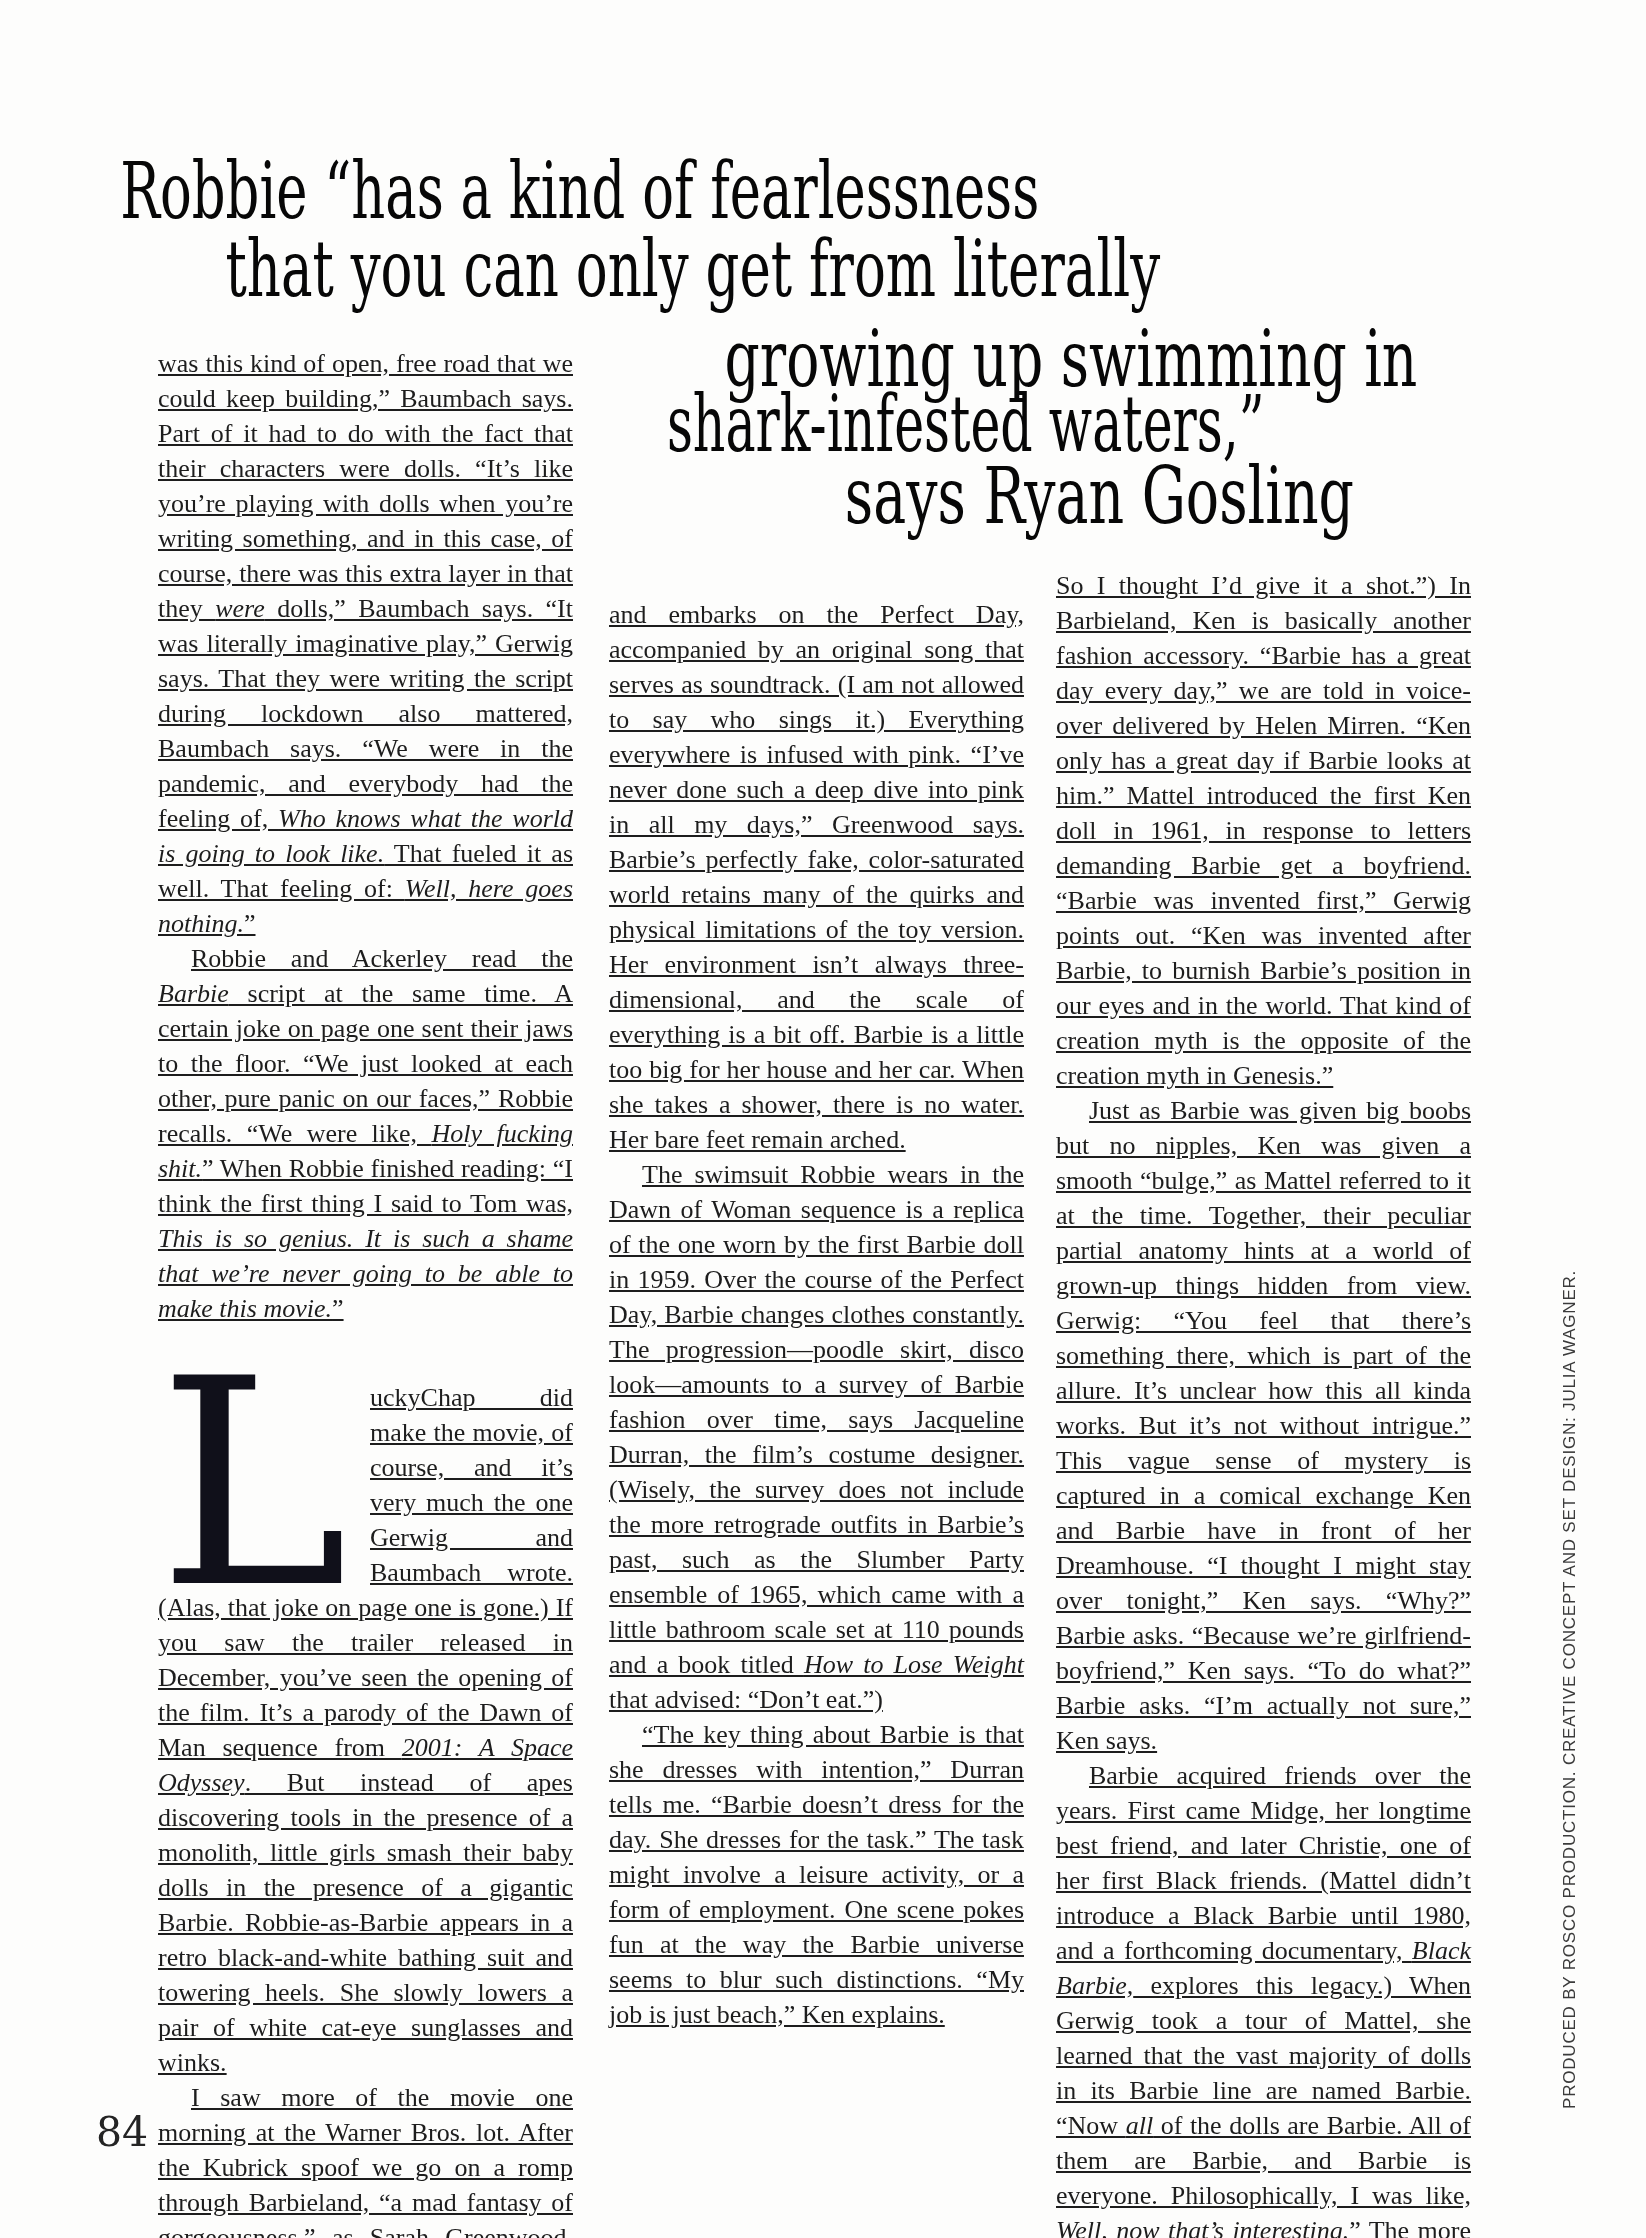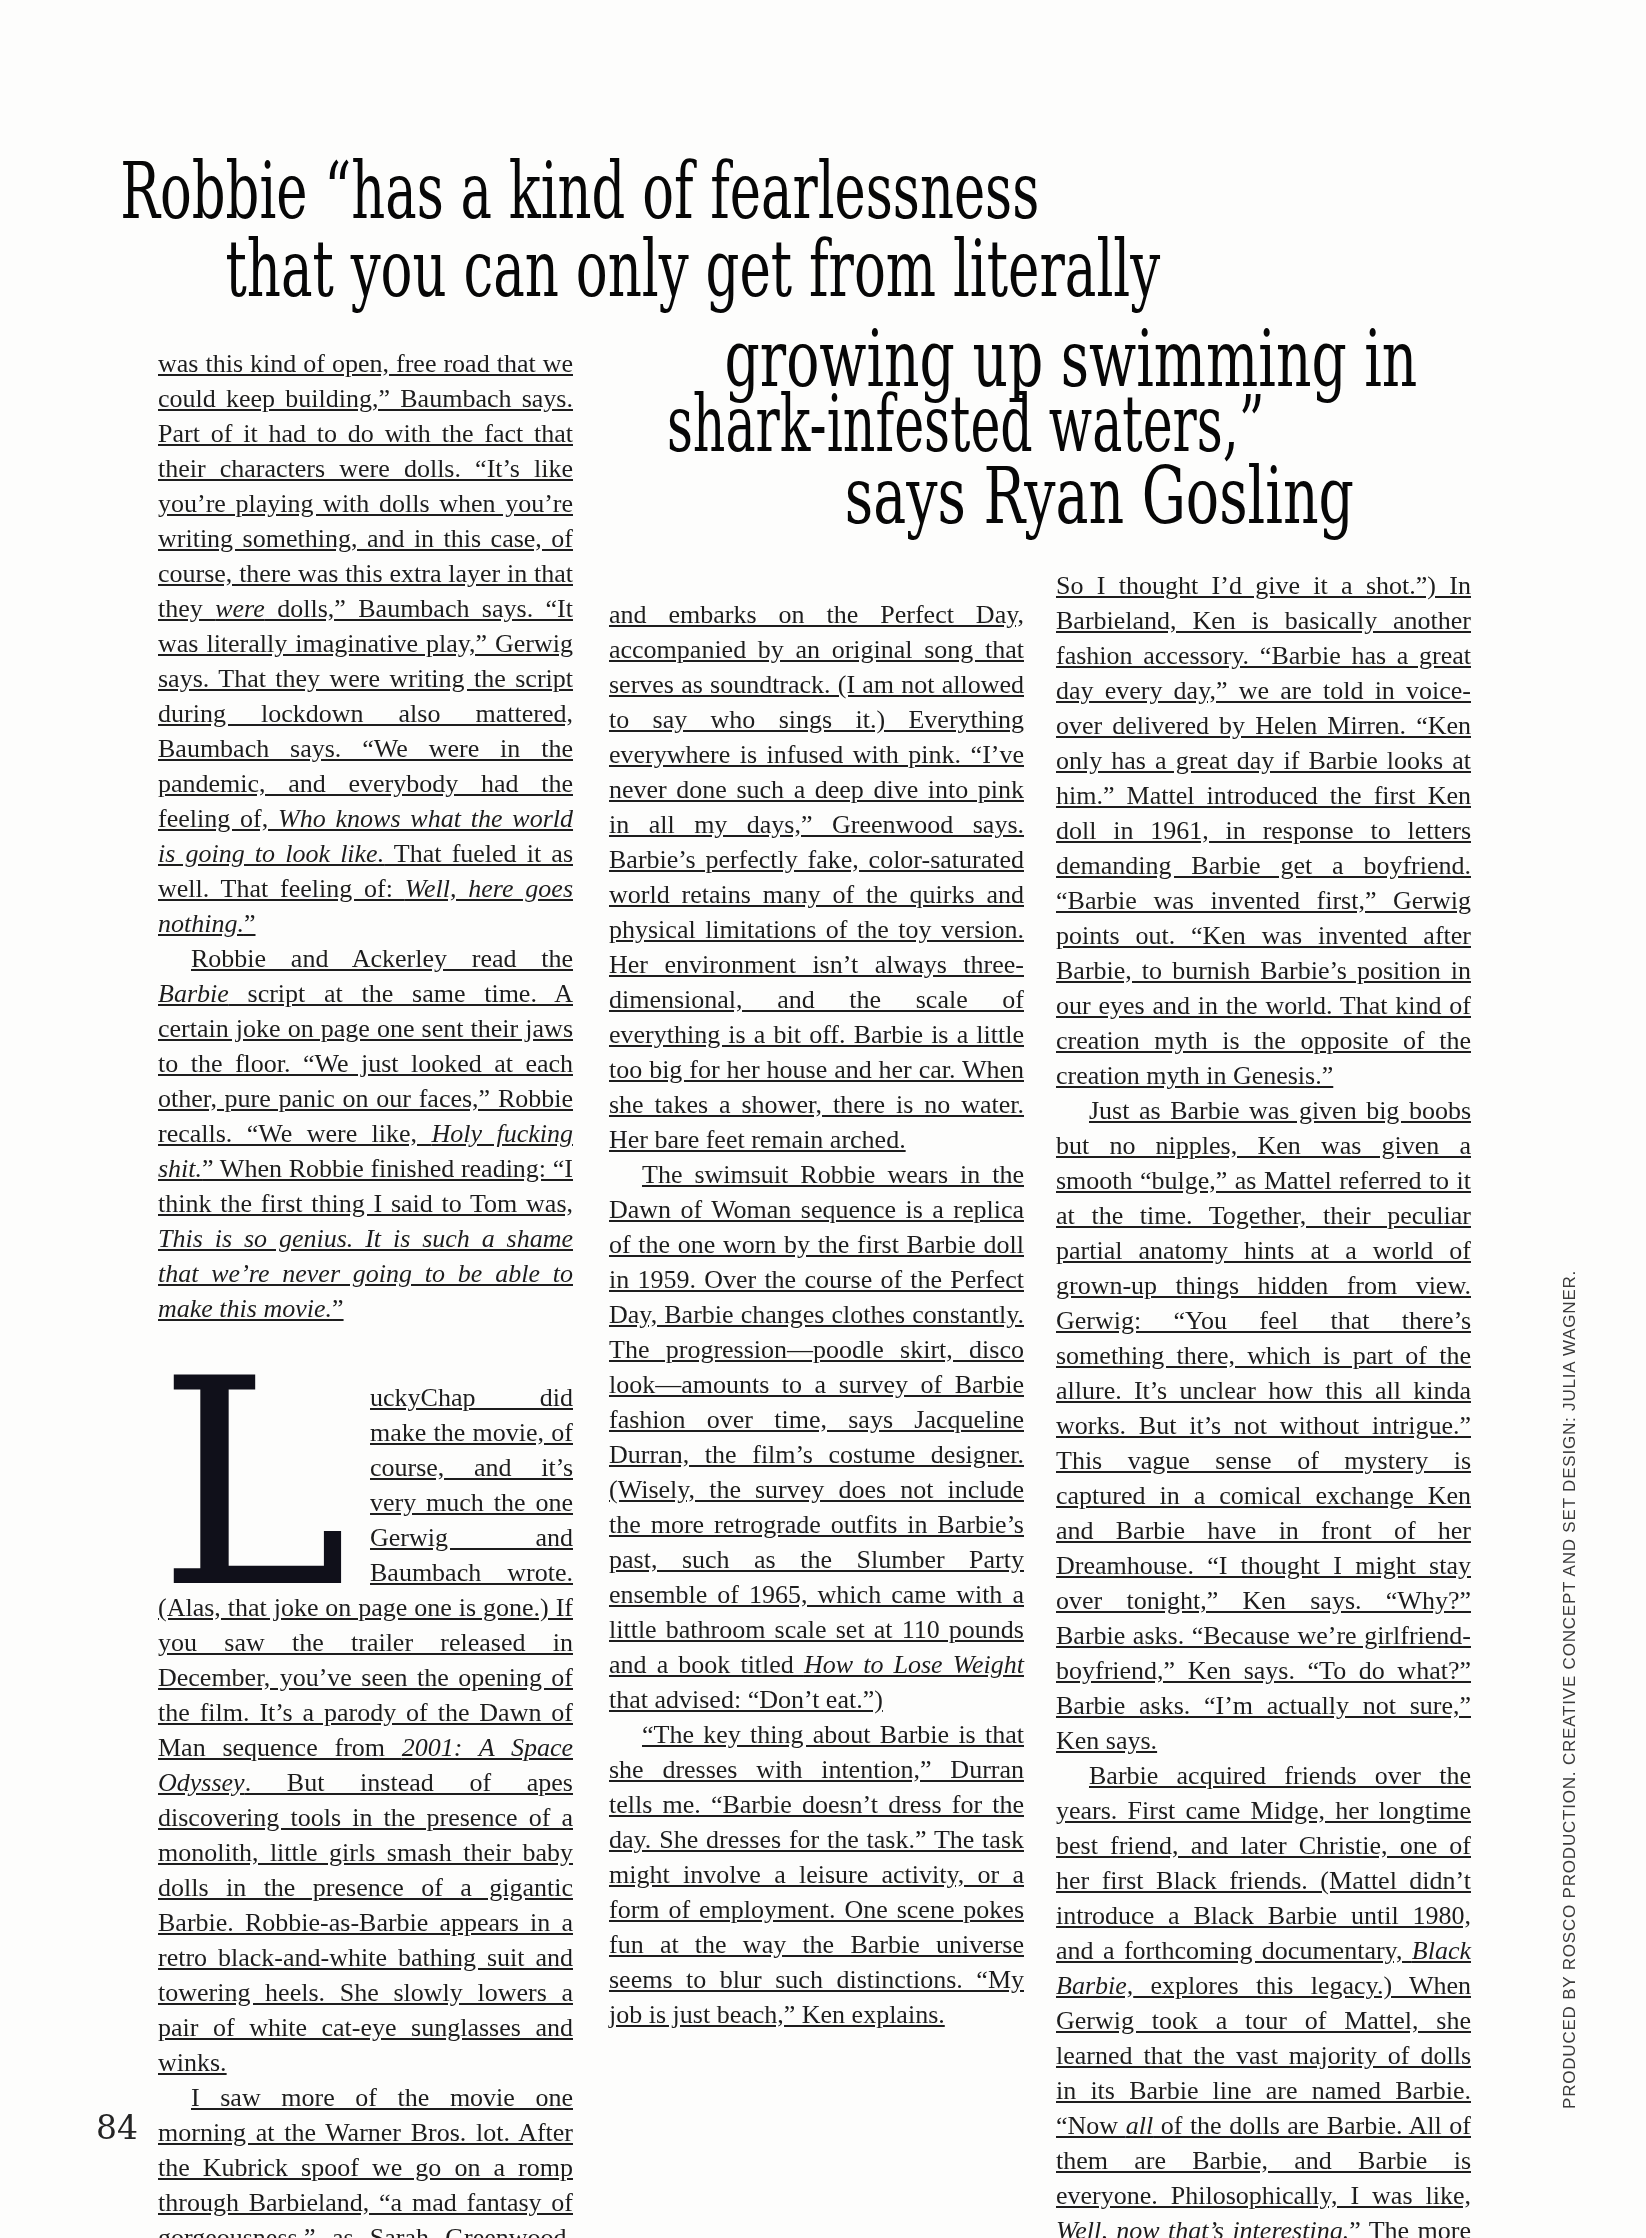--- a/index.html
+++ b/index.html
@@ -47,21 +47,21 @@
     font-family:"Liberation Sans",sans-serif;
     font-size:17px;
     letter-spacing:0.8px;
     color:#3b3b3b;
     white-space:nowrap;
   }
   .pagenum{
     position:absolute;
     left:96px;top:2108px;
     font-family:"DejaVu Serif",serif;
-    font-size:33px;
+    font-size:41px;
     color:#242424;
   }
 </style>
 </head>
 <body>
 
 <div class="page">
 
   <svg class="headline-svg" width="1646" height="570" viewBox="0 0 2599 900">
     <text x="190" y="344" textLength="1451" lengthAdjust="spacingAndGlyphs">Robbie “has a kind of fearlessness</text>

